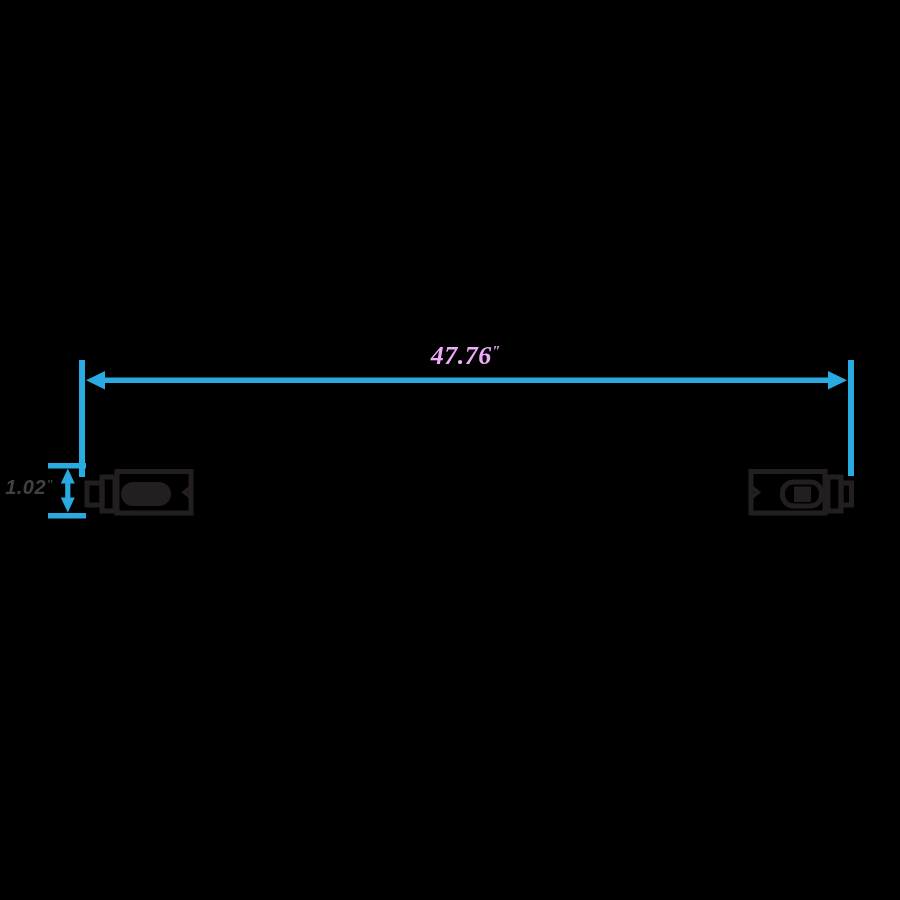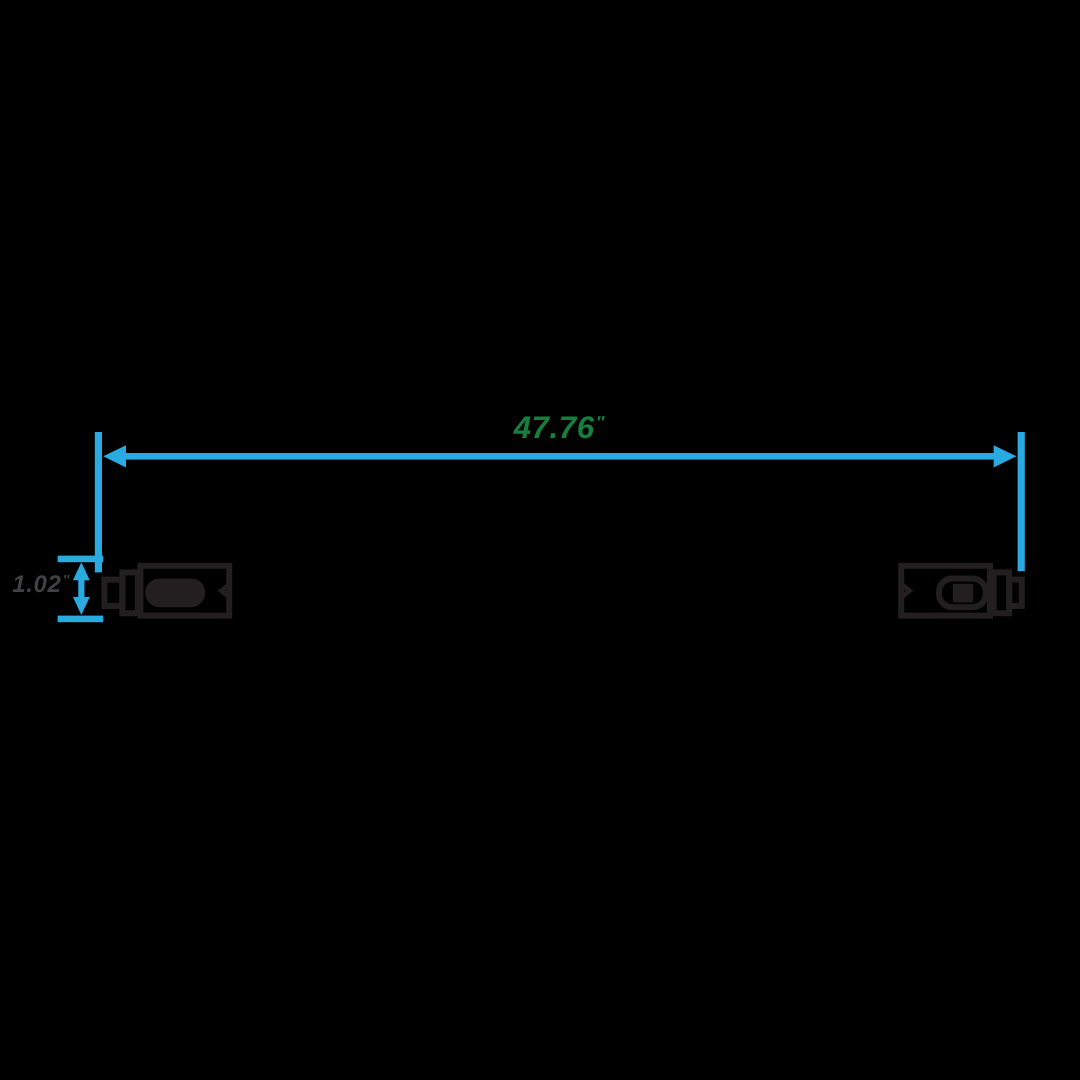--- a/index.html
+++ b/index.html
@@ -30,21 +30,21 @@
     left: 316px;
     top: 341px;
     width: 300px;
     text-align: center;
     font-size: 26px;
   }
   .height-label {
     left: 0px;
     top: 476px;
     width: 58px;
-    text-align: right;
+    text-align: center;
     font-size: 20px;
   }
   .unit {
     font-size: 0.55em;
     vertical-align: 0.55em;
     margin-left: 1px;
   }
 </style>
 </head>
 <body>
@@ -80,21 +80,21 @@
     <g fill="none" stroke-width="5">
       <rect x="751" y="471.5" width="74" height="41.5" stroke="#231F20"></rect>
       <rect x="782.5" y="482" width="39" height="24" rx="11" stroke="#231F20"></rect>
       <rect x="794" y="486.5" width="17" height="15.5" fill="#231F20"></rect>
       <polyline points="752,487.5 758,492.3 752,497" stroke-width="4" stroke="#231F20"></polyline>
       <rect x="828" y="477" width="13" height="34" stroke="#231F20"></rect>
       <rect x="841" y="483" width="10.5" height="22" stroke="#231F20"></rect>
     </g>
   </svg>
 
-  <div class="dim-label length-label" style="color: #15803d;">
+  <div class="dim-label length-label" style="color: #f0abfc; font-family: Liberation Serif, serif;">
     <span>47.76</span><span class="unit">″</span>
   </div>
 
   <div class="dim-label height-label" style="color: rgb(65, 64, 66);">
     <span>1.02</span><span class="unit">″</span>
   </div>
 
 </div>
 
 </body></html>

